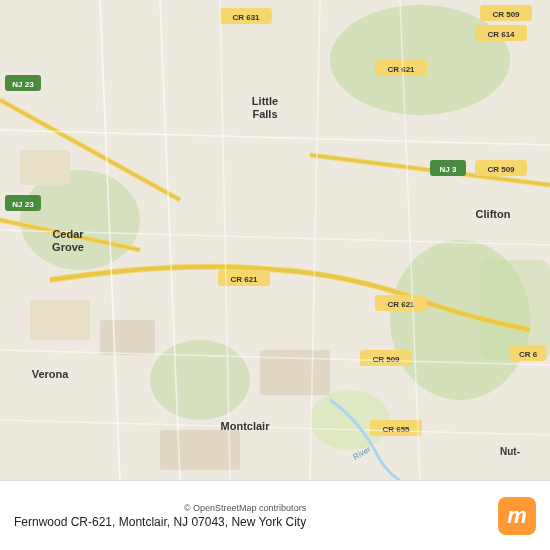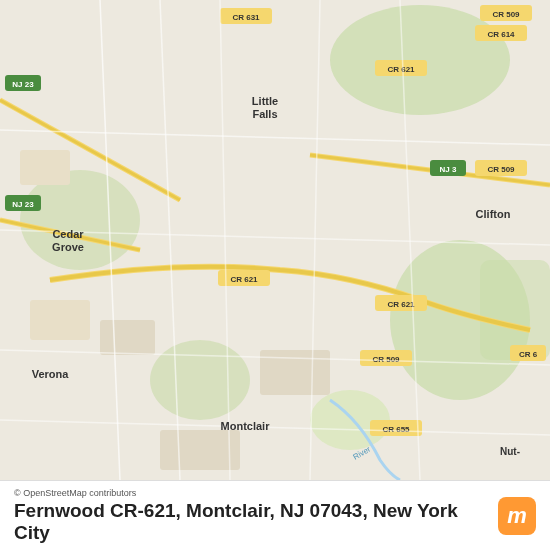--- a/index.html
+++ b/index.html
@@ -66,31 +66,32 @@
       justify-content: space-between;
       padding: 0 14px;
       border-top: 1px solid #ddd;
       position: relative;
     }
 
     #attribution-section {
       display: flex;
       flex-direction: column;
       gap: 2px;
+      text-align: right;
     }
 
     #osm-attribution {
       font-size: 9px;
       color: #555;
     }
 
     #location-text {
-      font-size: 19px;
+      font-size: 12px;
       color: #222;
-      font-weight: 700;
+      font-weight: 400;
     }
 
     #moovit-logo {
       display: flex;
       align-items: center;
       gap: 4px;
     }
 
     #moovit-icon-box {
       width: 38px;

